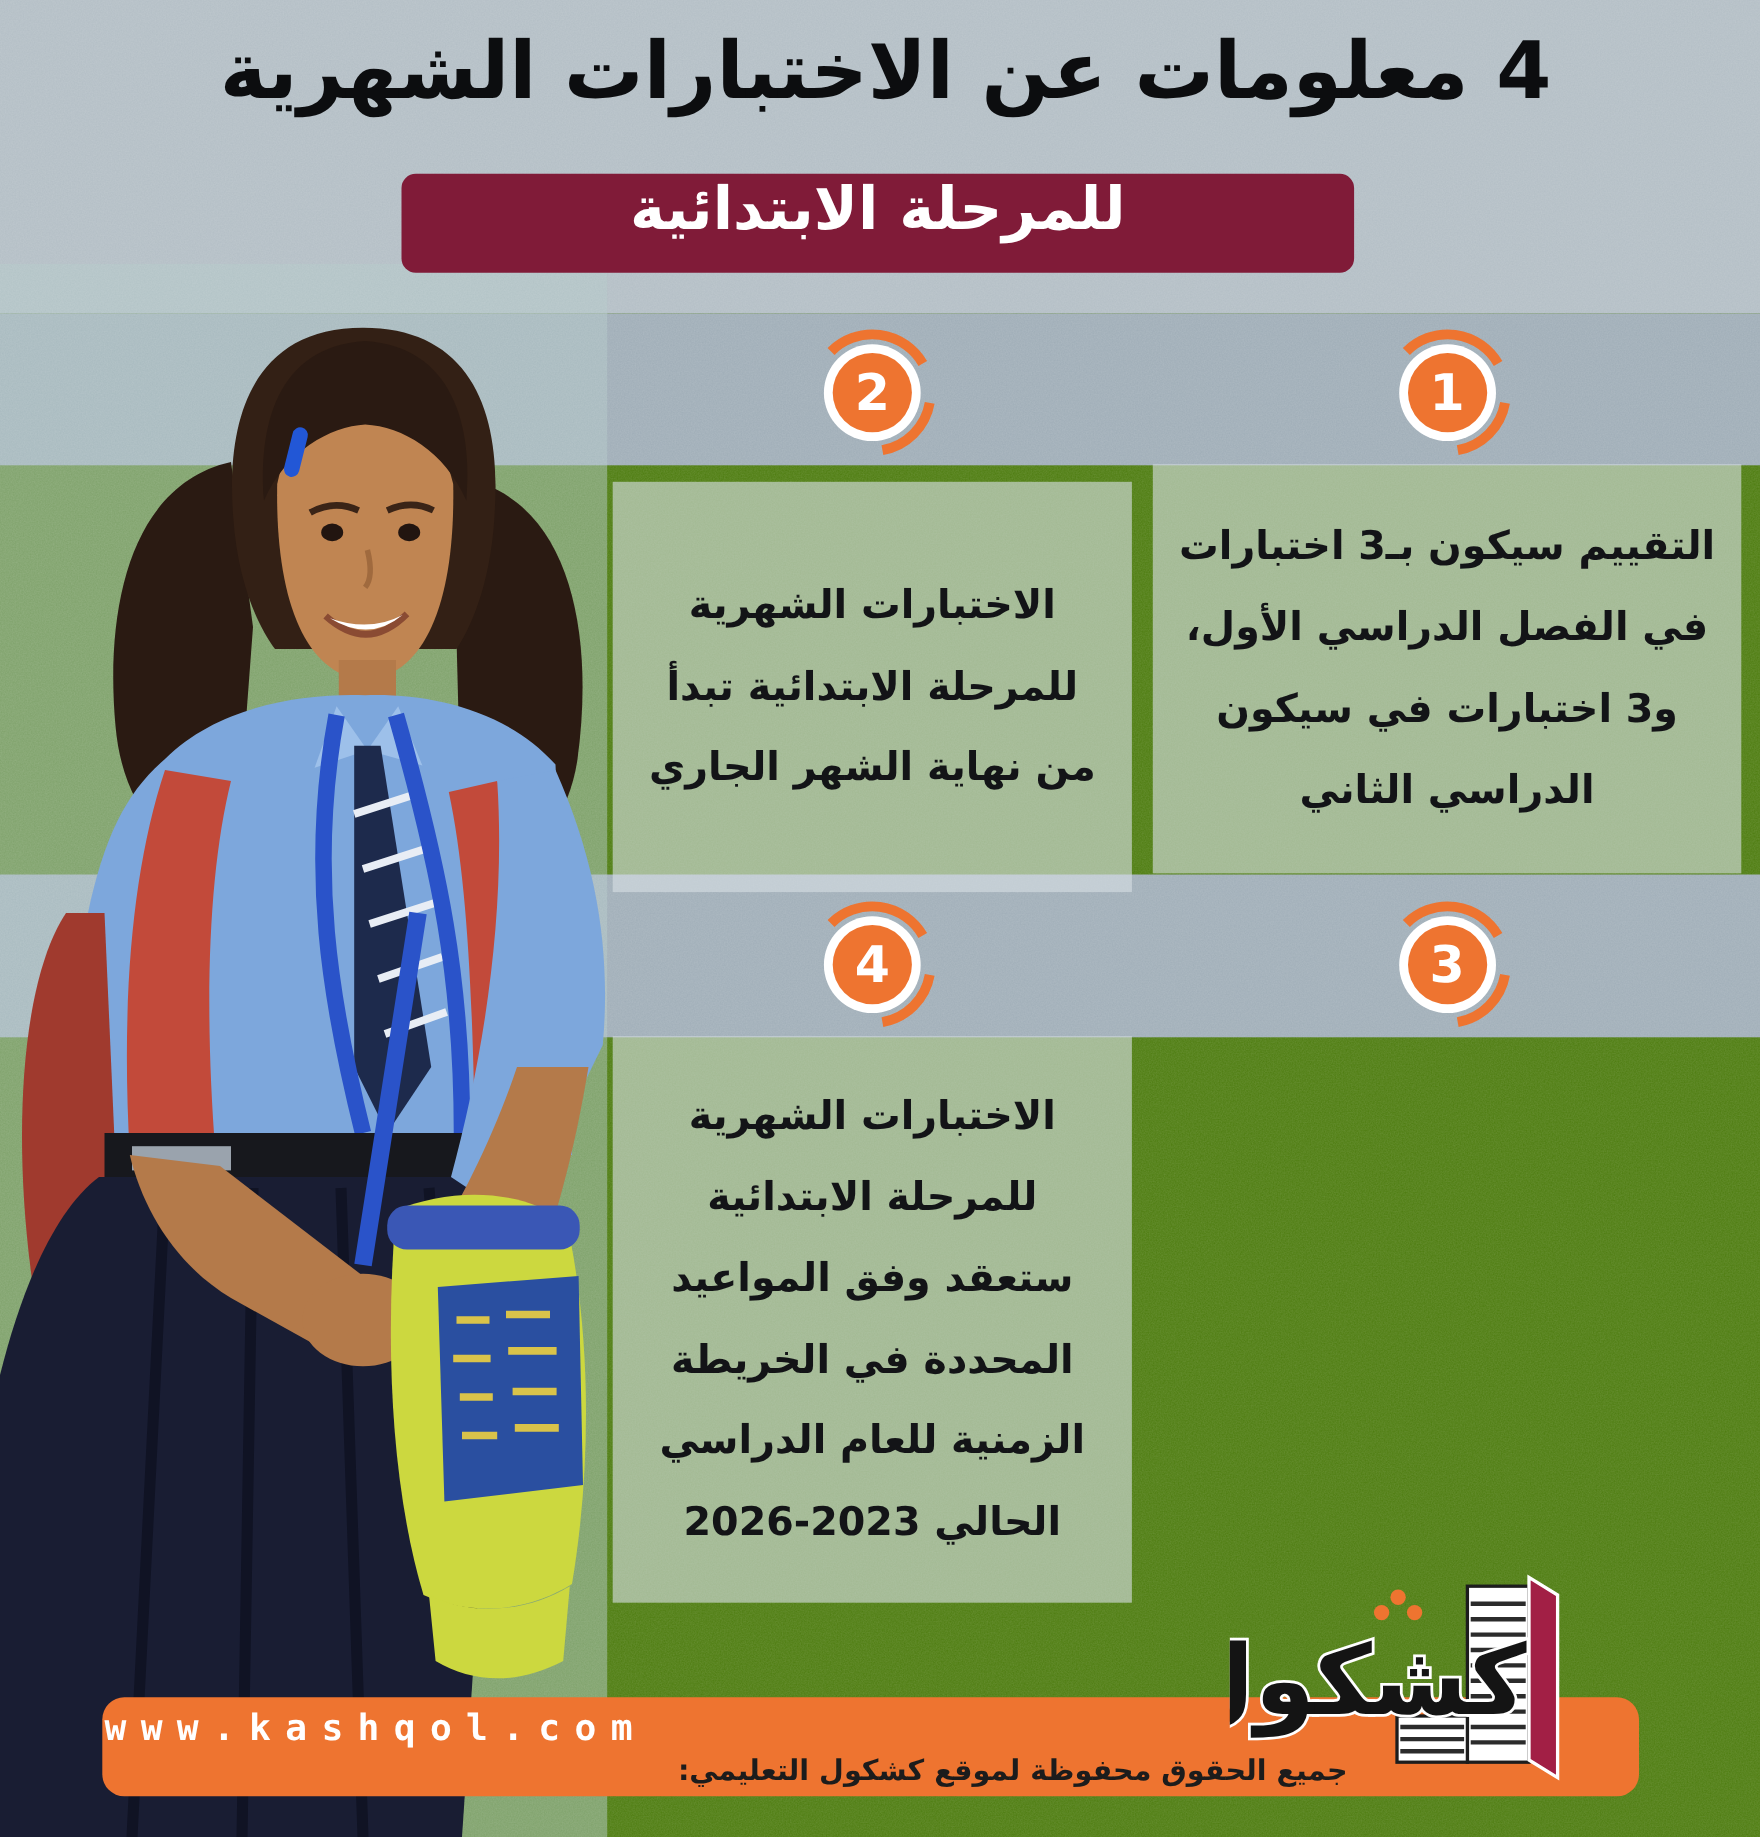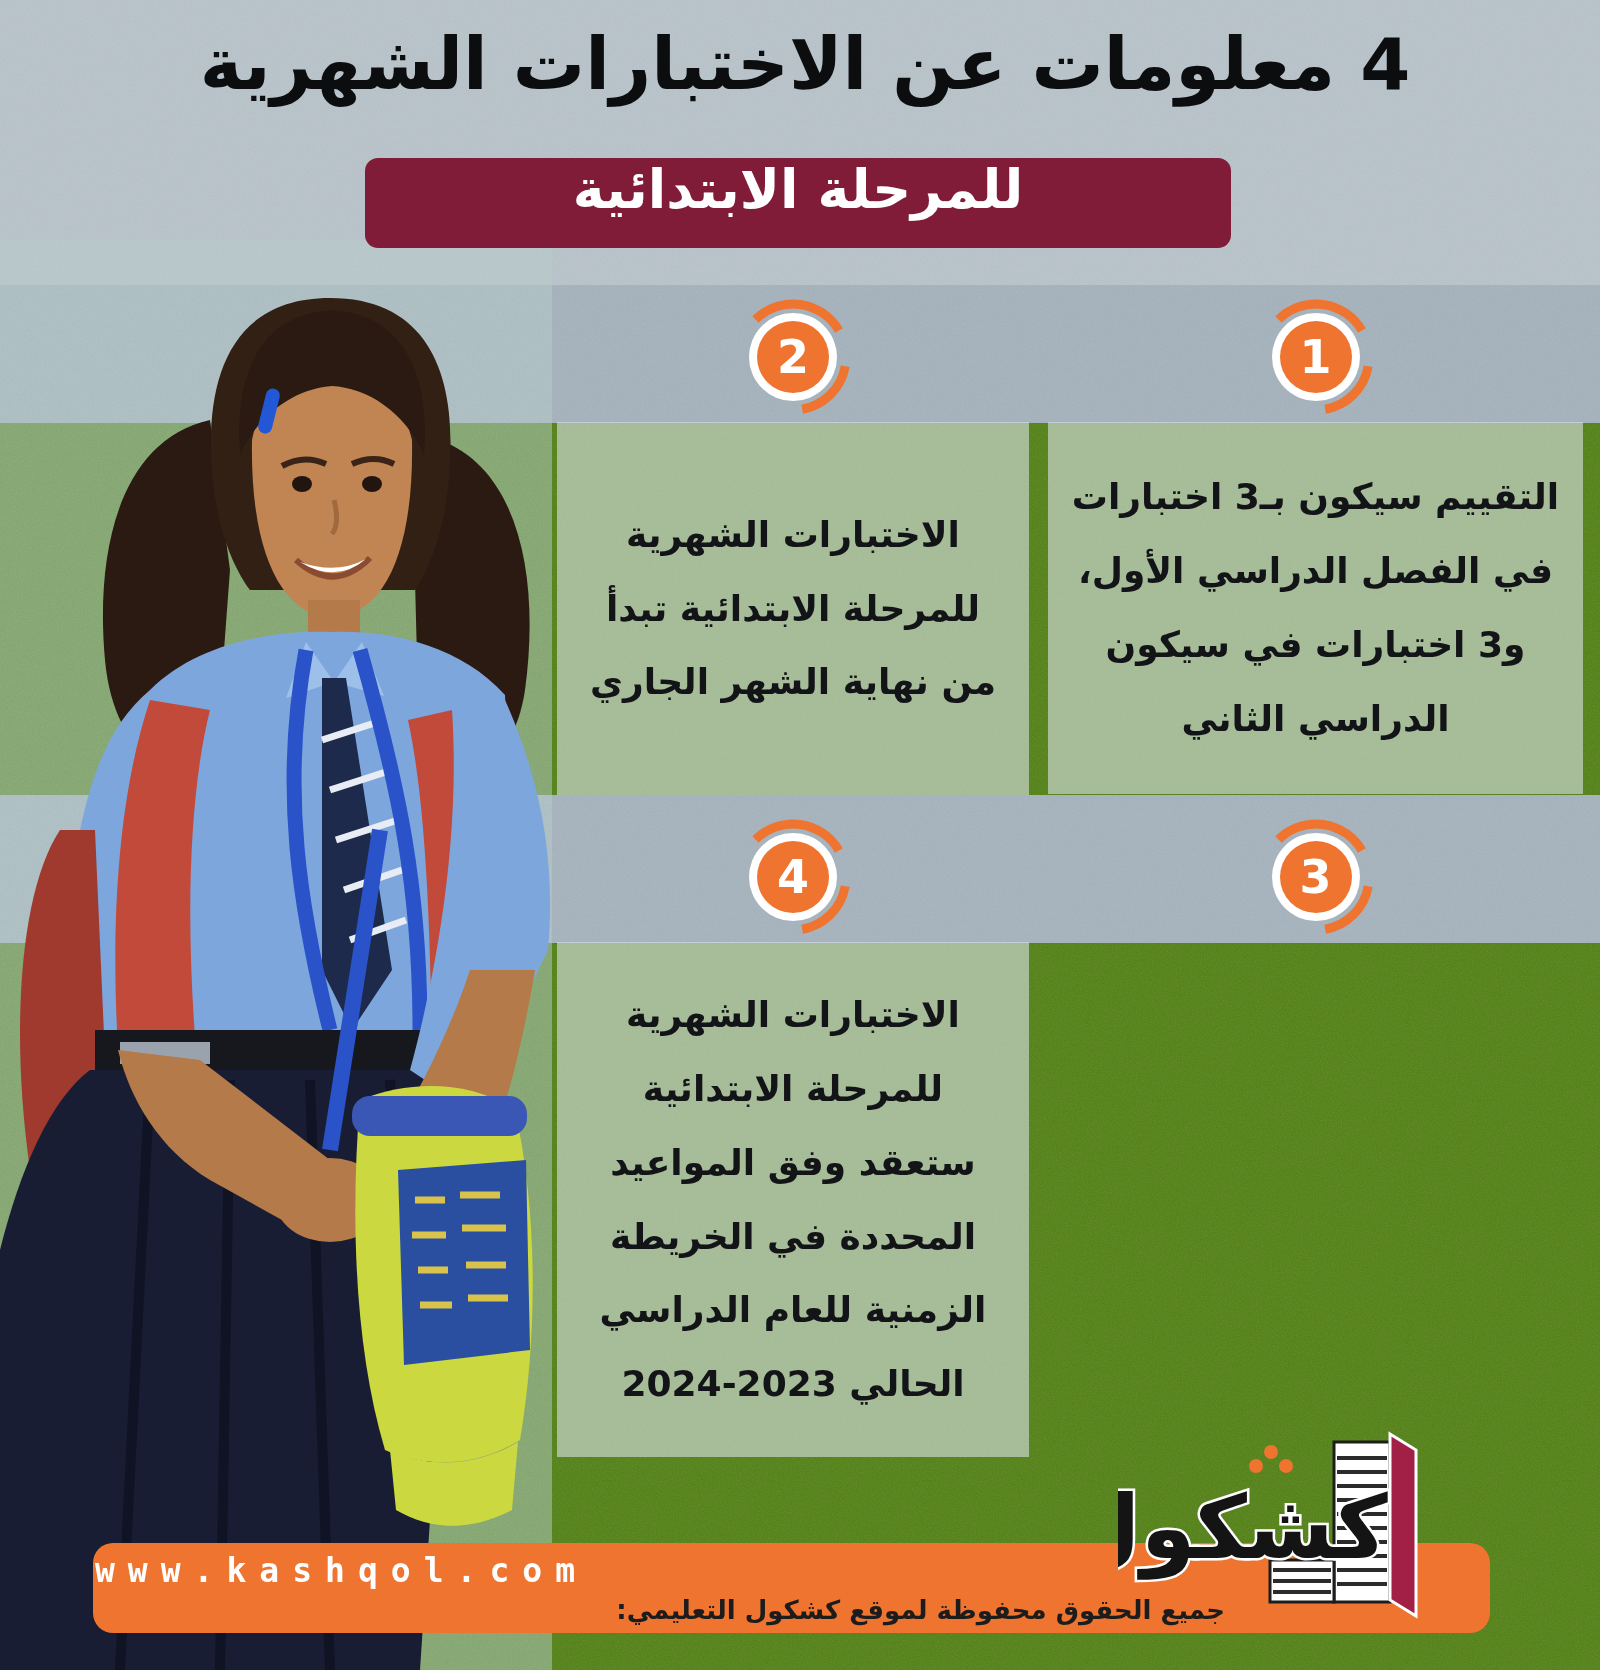--- a/index.html
+++ b/index.html
@@ -38,21 +38,21 @@
   .badge-num {
     position:absolute; left:0; top:8px; width:120px; height:104px;
     display:flex; align-items:center; justify-content:center;
     color:#fff; font-size:46px; font-weight:800;
   }
   .card {
     width:100%; box-sizing:border-box; padding:8px 22px;
     background:rgba(215,222,227,0.62);
     display:flex; align-items:center; justify-content:center;
   }
-  .card1 { height:372px; } .card2 { height:373px; }
+  .card1 { height:372px; } .card2 { height:373px;margin-top:16px; }
   .card3 { height:510px; } .card4 { height:515px; }
   .card-text {
     direction:rtl; text-align:center; font-size:36px; font-weight:700;
     color:#131417; line-height:2.05;
   }
 
   
   .footer-bar {
     position:absolute; left:93px; top:1543px; width:1397px; height:90px;
     background:#ee7430; border-radius:20px;
@@ -198,21 +198,21 @@
     <div class="badge">
       <svg width="120" height="120" viewBox="0 0 120 120">
         <path d="M22.5,22.5 A53,53 0 0 1 105.9,33.5" stroke="#ee7430" stroke-width="9" fill="none"></path>
         <path d="M112.2,69.2 A53,53 0 0 1 69.2,112.2" stroke="#ee7430" stroke-width="9" fill="none"></path>
         <circle cx="60" cy="60" r="44" fill="#ffffff"></circle>
         <circle cx="60" cy="60" r="36" fill="#ee7430"></circle>
       </svg>
       <div class="badge-num">4</div>
     </div>
     <div class="card card4">
-      <div class="card-text">الاختبارات الشهرية للمرحلة الابتدائية ستعقد وفق المواعيد المحددة في الخريطة الزمنية للعام الدراسي الحالي 2023-2024</div>
+      <div class="card-text">الاختبارات الشهرية للمرحلة الابتدائية ستعقد وفق المواعيد المحددة في الخريطة الزمنية للعام الدراسي الحالي 2023-2026</div>
     </div>
   </div>
 
   <div class="footer-bar"></div>
   <div class="footer-texts">
     <div class="site-url">www.kashqol.com</div>
     <div class="copyright">جميع الحقوق محفوظة لموقع كشكول التعليمي:</div>
   </div>
 
   <svg class="logo" viewBox="0 0 312 206">

